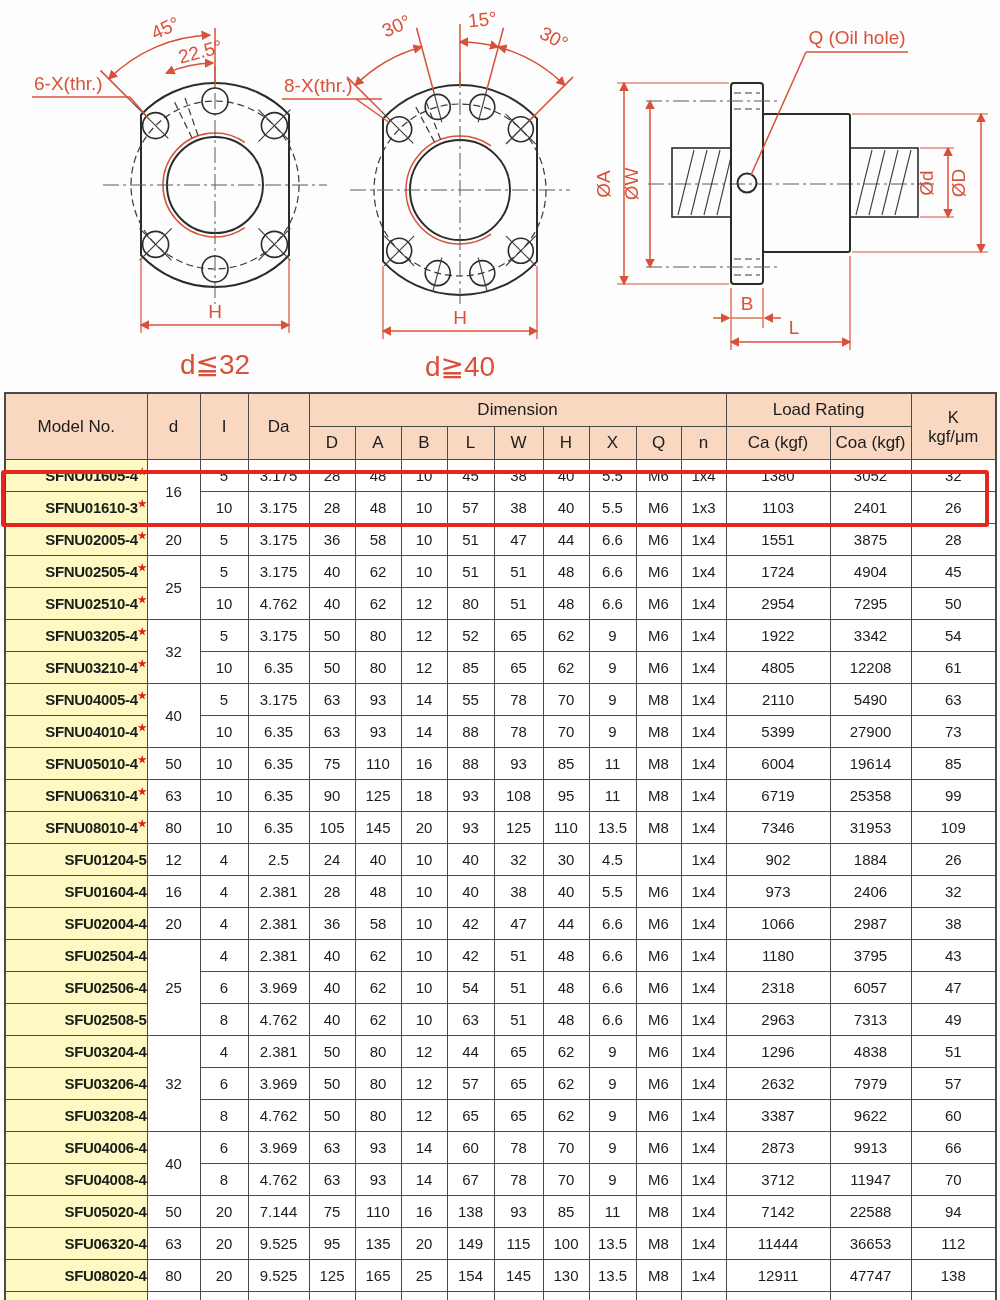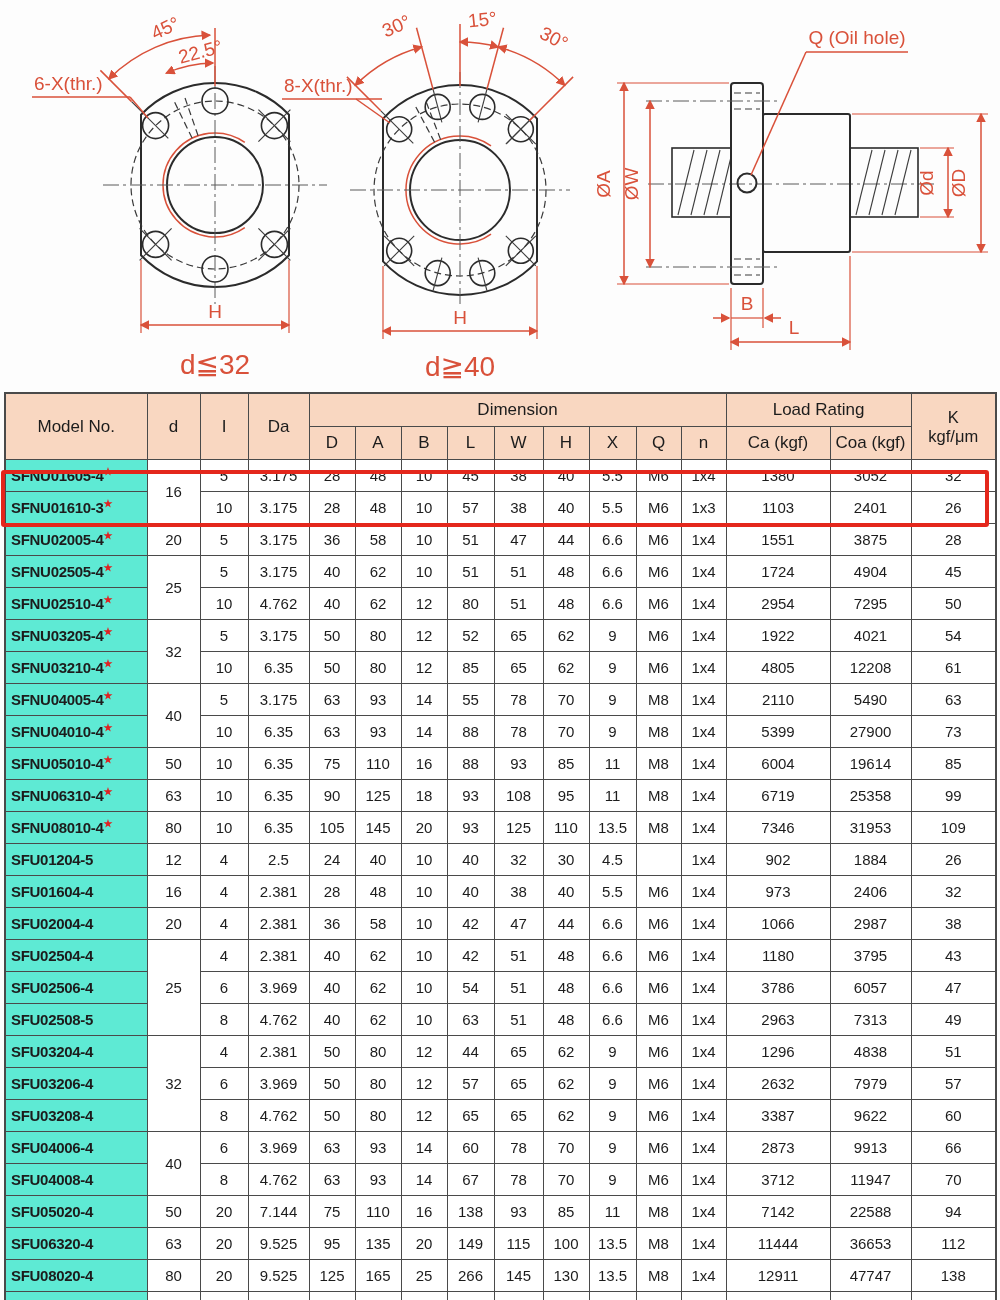--- a/index.html
+++ b/index.html
@@ -17,21 +17,21 @@
   .rtxt{fill:#d9513a;font-size:19px;}
   .cap{fill:#d9513a;font-size:28px;}
   
   table.spec{position:absolute;left:4px;top:392px;width:991px;border-collapse:collapse;
              table-layout:fixed;border:2px solid #4a4a4a;}
   table.spec th,table.spec td{border:1px solid #4a4a4a;text-align:center;vertical-align:middle;
              padding:0;overflow:hidden;white-space:nowrap;}
   table.spec thead th{background:#f9d7c1;font-size:17px;font-weight:400;height:32px;}
   table.spec thead th.k2{line-height:1.15;font-size:16.5px;}
   table.spec tbody td{background:#ffffff;font-size:15px;height:31px;}
-  table.spec tbody td.model{background:#5eead4;text-align:left;padding-left:5px;
+  table.spec tbody td.model{background:#fef9c3;text-align:right;padding-left:5px;
              font-weight:700;font-size:15px;letter-spacing:-0.3px;}
   sup.star{color:#e02020;font-size:10px;line-height:0;}
   .hl-box{position:absolute;left:1px;top:470px;width:988px;height:57px;
           border:4px solid #e4271c;border-radius:3px;box-sizing:border-box;z-index:10;
           pointer-events:none;}
 </style>
 </head>
 <body>
 
 <div class="page">
@@ -339,21 +339,21 @@
           <td>50</td>
           <td>80</td>
           <td>12</td>
           <td>52</td>
           <td>65</td>
           <td>62</td>
           <td>9</td>
           <td>M6</td>
           <td>1x4</td>
           <td>1922</td>
-          <td>4021</td>
+          <td>3342</td>
           <td>54</td>
         </tr>
         <tr>
           <td class="model">SFNU03210-4<sup class="star">★</sup></td>
           <td>10</td>
           <td>6.35</td>
           <td>50</td>
           <td>80</td>
           <td>12</td>
           <td>85</td>
@@ -533,21 +533,21 @@
           <td>3.969</td>
           <td>40</td>
           <td>62</td>
           <td>10</td>
           <td>54</td>
           <td>51</td>
           <td>48</td>
           <td>6.6</td>
           <td>M6</td>
           <td>1x4</td>
-          <td>3786</td>
+          <td>2318</td>
           <td>6057</td>
           <td>47</td>
         </tr>
         <tr>
           <td class="model">SFU02508-5</td>
           <td>8</td>
           <td>4.762</td>
           <td>40</td>
           <td>62</td>
           <td>10</td>
@@ -685,21 +685,21 @@
           <td>112</td>
         </tr>
         <tr>
           <td class="model">SFU08020-4</td>
           <td class="dcell">80</td>
           <td>20</td>
           <td>9.525</td>
           <td>125</td>
           <td>165</td>
           <td>25</td>
-          <td>266</td>
+          <td>154</td>
           <td>145</td>
           <td>130</td>
           <td>13.5</td>
           <td>M8</td>
           <td>1x4</td>
           <td>12911</td>
           <td>47747</td>
           <td>138</td>
         </tr>
         <tr>

